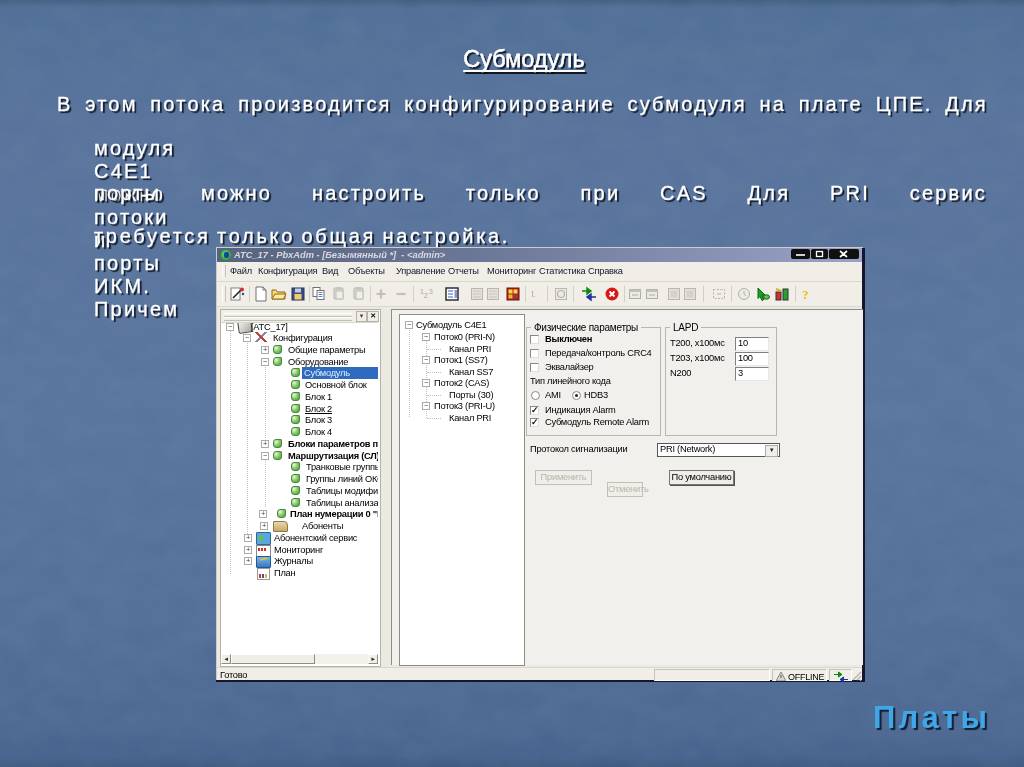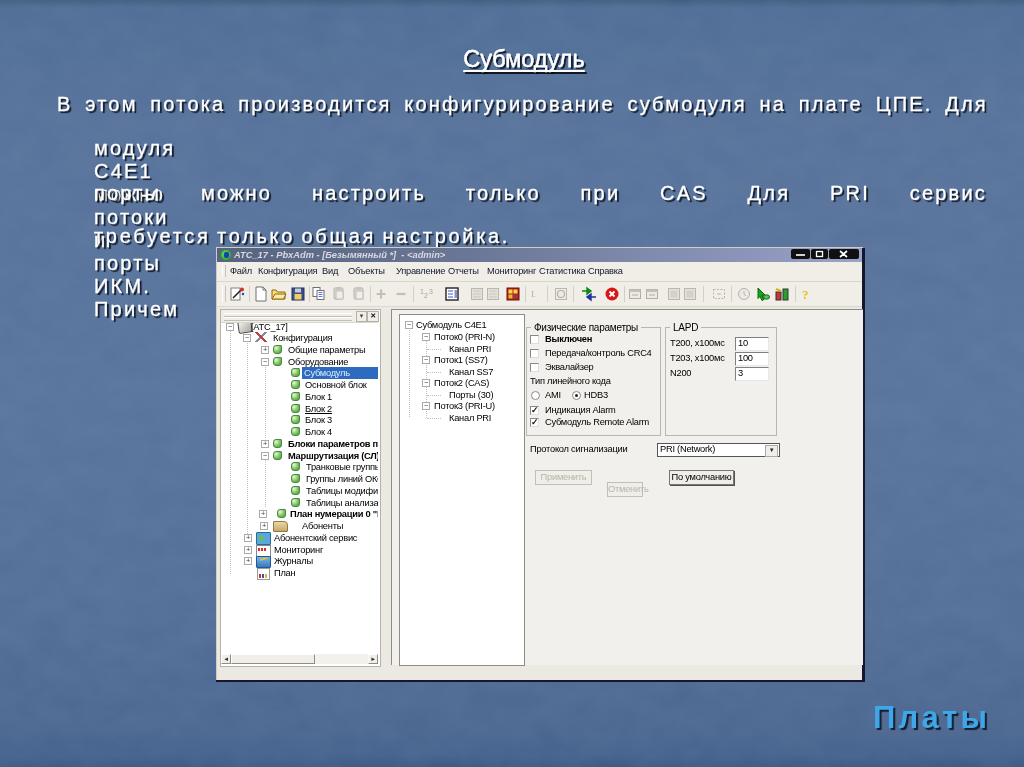--- a/index.html
+++ b/index.html
@@ -475,13 +475,33 @@
         <span class="plbl" style="left:278px;top:58px;">N200</span>
           <span class="inp" style="left:343px;top:57px;width:34px;height:14px;">3</span>
         <span class="plbl" style="left:138px;top:134px;">Протокол сигнализации</span>
         <div class="inp" style="left:265px;top:133px;width:123px;height:14px;border-color:#555;">PRI (Network)<span style="position:absolute;right:1px;top:1px;width:11px;height:10px;background:#f0eee8;border:1px solid #aaa;text-align:center;line-height:9px;font-size:6px;color:#222;">▼</span></div>
         <div class="btn" style="left:143px;top:160px;width:57px;color:#b8b5ad;border-color:#c2bfb7;">Применить</div>
         <div class="btn" style="left:215px;top:160px;width:36px;color:#b8b5ad;border-color:#c2bfb7;margin-top:12px;">Отменить</div>
         <div class="btn" style="left:277px;top:160px;width:65px;border-color:#777;box-shadow:1px 1px 0 #55524c;">По умолчанию</div>
       </div>
     </div>
   </div>
+  <div id="status">
+    <span style="position:absolute;left:3px;top:2px;">Готово</span>
+    <div class="scell" style="left:437px;width:116px;"></div>
+    <div class="scell" style="left:555px;width:55px;">
+        <svg width="10" height="9" style="position:absolute;left:3px;top:2px;">
+          <path d="M5 0 L10 9 L0 9 Z" fill="#d8d5cd" stroke="#888"></path>
+          <path d="M5 3v3" stroke="#555"></path>
+        </svg>
+        <span style="position:absolute;left:15px;top:2px;font-size:9px;">OFFLINE</span>
+      </div>
+    <div class="scell" style="left:612px;width:23px;">
+        <svg width="16" height="12" style="position:absolute;left:3px;top:1px;">
+          <path d="M1 3.5 h7 M5.5 1 l3.5 2.5 -3.5 2.5 z" stroke="#108410" fill="#18a818"></path>
+          <path d="M15 8.5 h-7 M10.5 6 l-3.5 2.5 3.5 2.5 z" stroke="#2030a0" fill="#2838c0"></path>
+        </svg>
+      </div>
+    <svg width="10" height="10" style="position:absolute;right:0px;top:3px;">
+        <path d="M9 1 L1 9 M9 5 L5 9 M9 9 L8 10" stroke="#b8b5ad" stroke-width="1.4"></path>
+      </svg>
+  </div>
 </div>
 
 </body></html>

